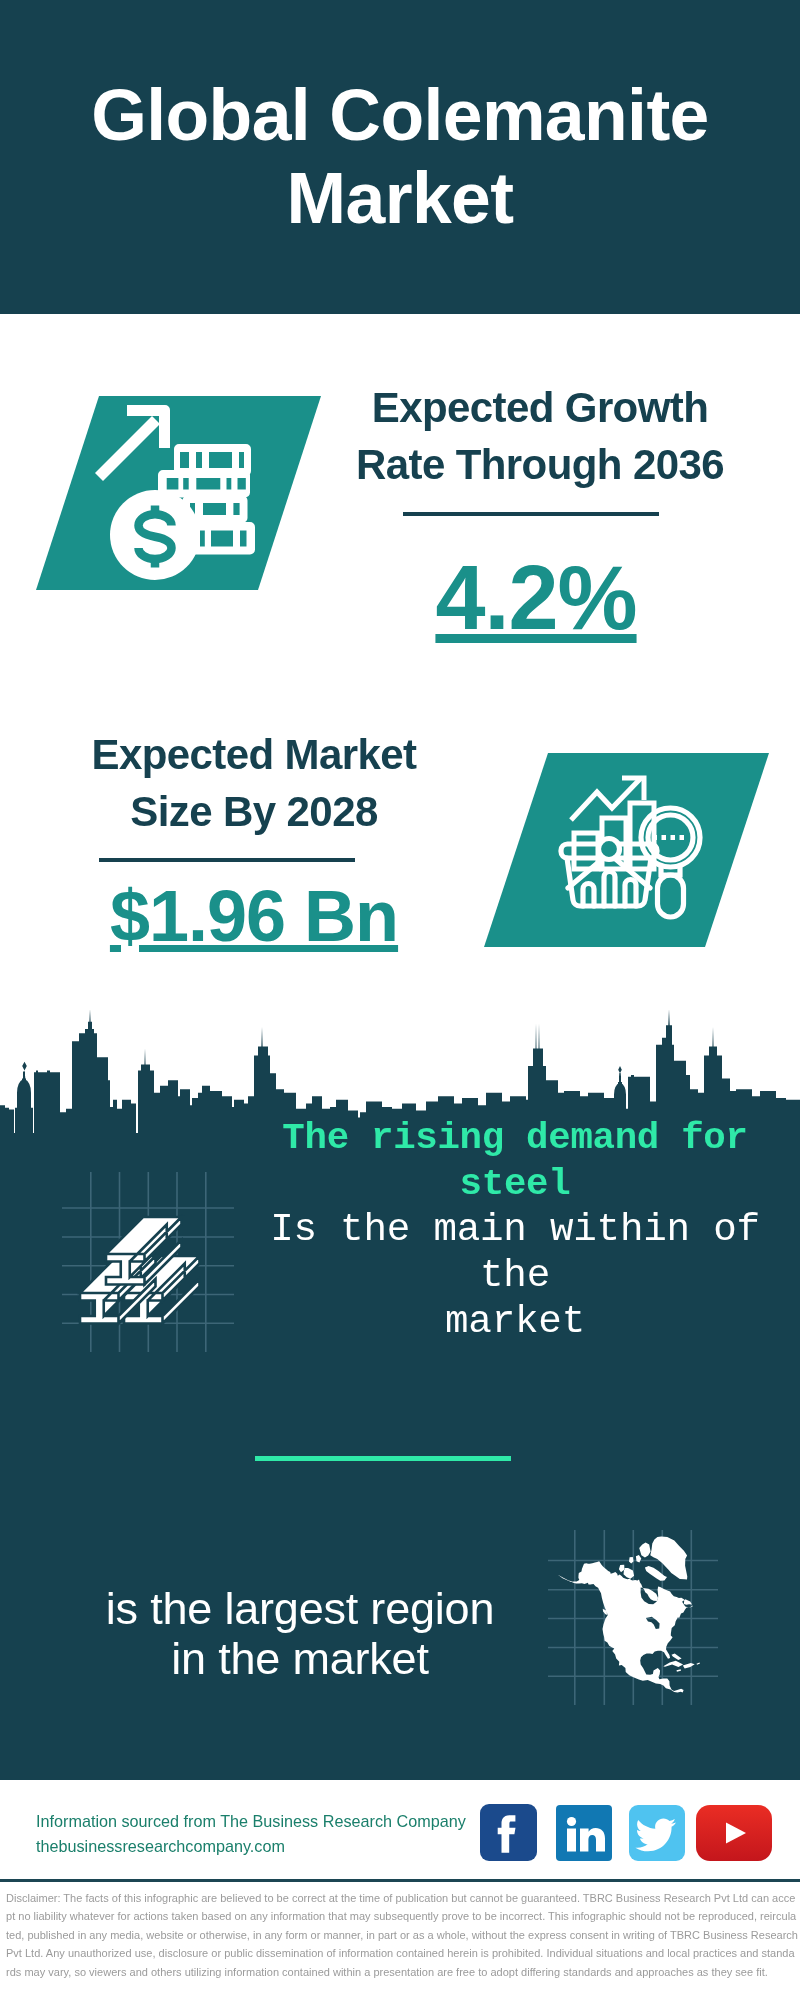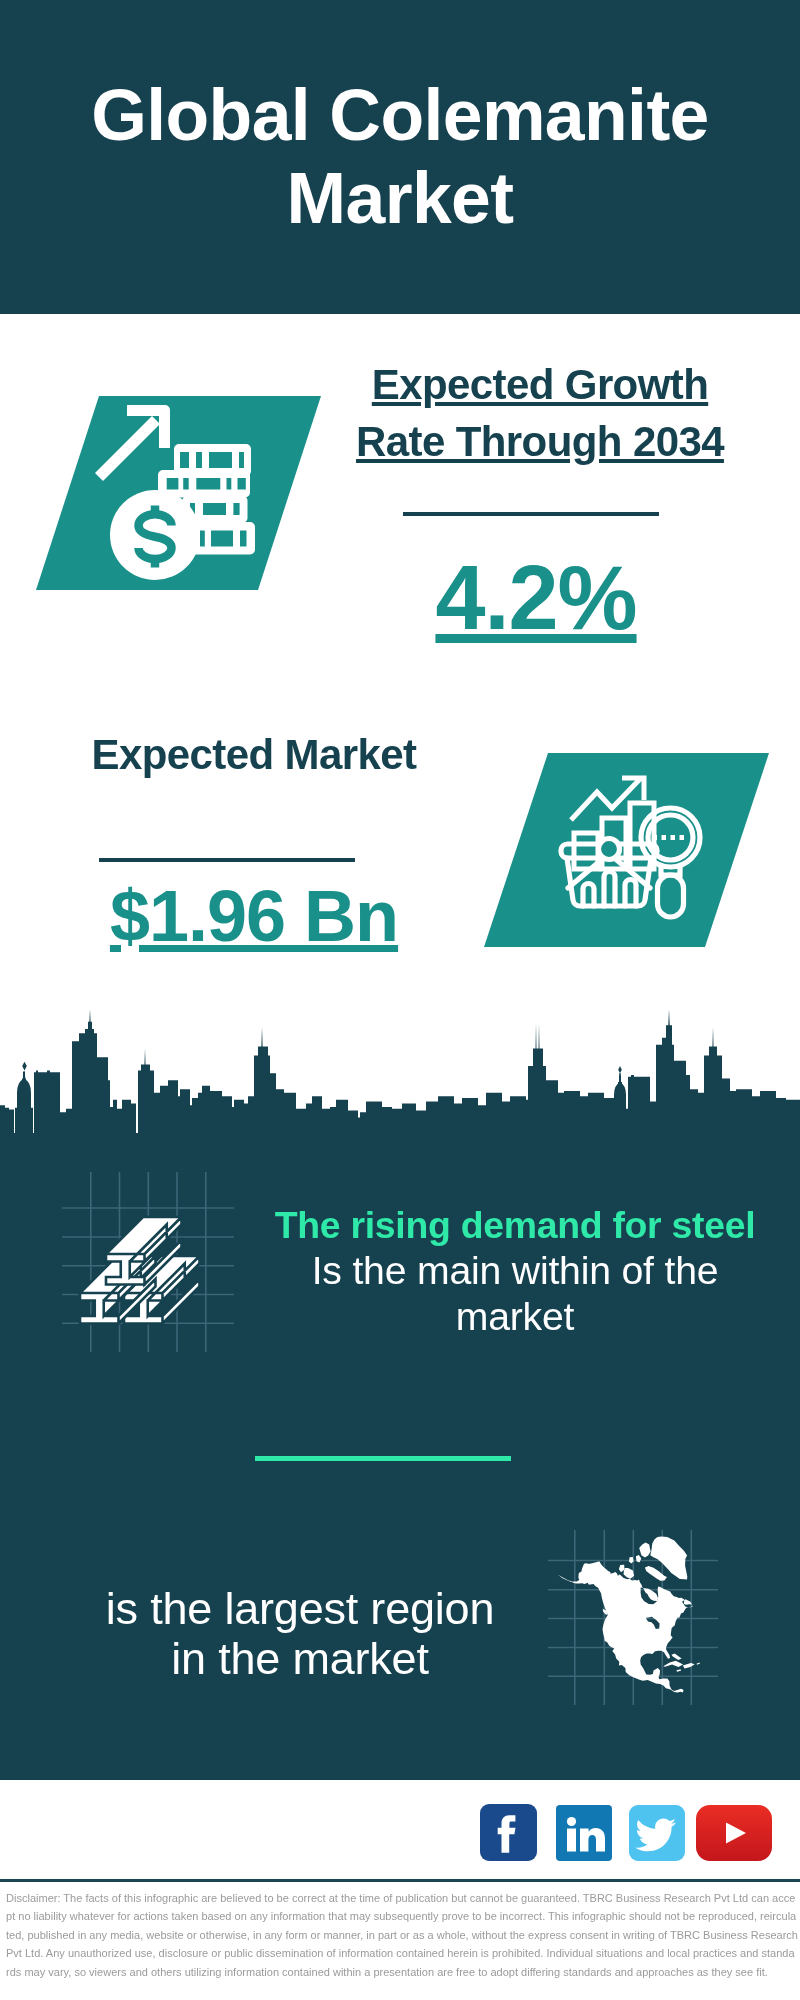--- a/index.html
+++ b/index.html
@@ -32,38 +32,38 @@
   .icon-steel{position:absolute;left:50px;top:1160px;width:200px;height:200px;}
   .icon-map{position:absolute;left:545px;top:1500px;width:200px;height:210px;}
 
   
   .stat-title{position:absolute;text-align:center;color:#16414f;font-weight:bold;
     font-size:42px;line-height:57px;letter-spacing:-0.6px;}
   .rule{position:absolute;height:4px;background:#16414f;}
   .stat-value{position:absolute;text-align:center;color:#1a908a;font-weight:bold;
     letter-spacing:-1px;text-decoration:underline;}
 
-  #stat1-title{left:330px;top:356px;width:420px;text-decoration:underline;}
+  #stat1-title{left:330px;top:379px;width:420px;}
   #rule1{left:403px;top:512px;width:256px;}
   #stat1-value{left:326px;top:546px;width:420px;font-size:90px;line-height:104px;}
 
   #stat2-title{left:44px;top:726px;width:420px;}
   #rule2{left:99px;top:858px;width:256px;}
   #stat2-value{left:44px;top:868px;width:420px;font-size:72px;line-height:96px;}
 
   
   .darkbody{position:absolute;left:0;top:1142px;width:800px;height:638px;background:#16414f;}
   .skyline{position:absolute;left:0;top:1004px;width:800px;height:142px;display:block;}
 
   
   .row-text{position:absolute;text-align:center;}
   .row-hl{color:#2fe9a8;font-weight:bold;font-size:0.955em;letter-spacing:-0.3px;}
   .row-sub{color:#ffffff;font-weight:normal;font-size:1em;letter-spacing:-0.2px;}
 
-  #row1-text{left:255px;top:1202px;width:520px;font-size:39.2px;line-height:46px;}
+  #row1-text{left:255px;top:1115px;width:520px;font-size:39.2px;line-height:46px;font-family:Liberation Mono, monospace;}
   #row2-text{left:40px;top:1534px;width:520px;font-size:45px;line-height:50px;}
 
   .green-rule{position:absolute;left:255px;top:1456px;width:256px;height:5px;background:#2fe9a8;}
 
   
   .footer{position:absolute;left:0;top:1780px;width:800px;height:220px;background:#fff;}
   .source-text{position:absolute;left:36px;top:1809px;width:470px;color:#1a7f6b;
     font-size:16.2px;line-height:25px;}
   .social{position:absolute;top:1796px;width:62px;height:62px;border-radius:9px;}
 
@@ -114,21 +114,21 @@
 
   <g fill="none" stroke="#1a908a" stroke-width="8.5" stroke-linecap="butt">
     <path d="M171.5 525.5 c0 -6.2 -7.4 -11.2 -16.5 -11.2 c-9.1 0 -16.5 5 -16.5 11.2
              c0 6.2 7.4 9.5 16.5 11.2 c9.1 1.7 16.5 5 16.5 11.2 c0 6.2 -7.4 11.2 -16.5 11.2
              c-9.1 0 -16.5 -5 -16.5 -11.2"></path>
     <path d="M155 505.5 v8.5 M155 567.5 v-8.5"></path>
   </g>
 </svg>
   <div class="stat-title" id="stat1-title">
     <span>Expected Growth</span><br>
-    <span>Rate Through 2034</span>
+    <span>Rate Through 2036</span>
   </div>
   <div class="rule" id="rule1"></div>
   <div class="stat-value" id="stat1-value">4.2%</div>
 
   <div class="tile tile-2"></div>
   <svg class="icon-chart" viewBox="555 755 170 180">
  <g fill="none" stroke="#ffffff" stroke-width="5" stroke-linecap="butt" stroke-linejoin="miter">
    <polyline points="571,820 597,792 612,808 641,778"></polyline>
    <polyline points="622,778 644,778 644,800"></polyline>
    <path d="M574 833 h24 v36 h-24 Z"></path>
@@ -153,20 +153,21 @@
  </g>
  <g fill="#ffffff">
    <rect x="652.5" y="835" width="4.5" height="5"></rect>
    <rect x="661.5" y="835" width="4.5" height="5"></rect>
    <rect x="670.5" y="835" width="4.5" height="5"></rect>
    <rect x="679.5" y="835" width="4.5" height="5"></rect>
  </g>
 </svg>
   <div class="stat-title" id="stat2-title">
     <span>Expected Market</span><br>
+    <span>Size By 2028</span>
   </div>
   <div class="rule" id="rule2"></div>
   <div class="stat-value" id="stat2-value">$1.96 Bn</div>
 
   <svg class="skyline" viewBox="0 0 800 142" preserveAspectRatio="none">
     <path d="M0.0 142 L0.0 129.0 L800.0 129.0 L800.0 142 Z M0.0 142 L0.0 101.2 L5.0 101.2 L5.0 142 Z M5.0 142 L5.0 103.8 L9.0 103.8 L9.0 142 Z M9.0 142 L9.0 105.6 L14.0 105.6 L14.0 142 Z M15.0 142 L15.0 103.8 L33.0 103.8 L33.0 142 Z M17 103.8 L17 88.8 Q17 78.1 24 74.5 Q31 78.1 31 88.8 L31 103.8 Z M22.0 142 L22.0 74.5 L26.0 74.5 L26.0 142 Z M23.0 142 L23.0 67.5 L25.0 67.5 L25.0 142 Z M23.3 78.0 L24.5 66.0 L25.7 78.0 Z M22.2 62.1 L24.5 57.7 L26.8 62.1 L24.5 66.6 Z M34.0 142 L34.0 68.3 L60.0 68.3 L60.0 142 Z M36.0 142 L36.0 66.6 L38.0 66.6 L38.0 142 Z M47.0 142 L47.0 66.6 L50.0 66.6 L50.0 142 Z M60.0 142 L60.0 108.3 L66.0 108.3 L66.0 142 Z M66.0 142 L66.0 104.7 L72.0 104.7 L72.0 142 Z M72.0 142 L72.0 37.3 L92.0 37.3 L92.0 142 Z M79.0 142 L79.0 29.3 L97.0 29.3 L97.0 142 Z M85.0 142 L85.0 24.9 L94.0 24.9 L94.0 142 Z M88.0 142 L88.0 17.8 L92.0 17.8 L92.0 142 Z M89.3 19.5 L90.0 5.3 L90.7 19.5 Z M92.0 142 L92.0 53.2 L108.0 53.2 L108.0 142 Z M97.0 142 L97.0 63.9 L108.0 63.9 L108.0 142 Z M100.0 142 L100.0 76.3 L110.0 76.3 L110.0 142 Z M108.0 142 L108.0 103.0 L114.0 103.0 L114.0 142 Z M113.0 142 L113.0 95.8 L117.0 95.8 L117.0 142 Z M117.0 142 L117.0 104.7 L123.0 104.7 L123.0 142 Z M122.0 142 L122.0 95.8 L131.0 95.8 L131.0 142 Z M127.0 142 L127.0 106.5 L135.0 106.5 L135.0 142 Z M130.0 142 L130.0 99.4 L136.0 99.4 L136.0 142 Z M138.0 142 L138.0 66.6 L154.0 66.6 L154.0 142 Z M141.0 142 L141.0 60.4 L150.0 60.4 L150.0 142 Z M144.4 62.1 L145.0 44.4 L145.6 62.1 Z M154.0 142 L154.0 88.8 L162.0 88.8 L162.0 142 Z M160.0 142 L160.0 81.7 L174.0 81.7 L174.0 142 Z M168.0 142 L168.0 76.3 L178.0 76.3 L178.0 142 Z M174.0 142 L174.0 92.3 L186.0 92.3 L186.0 142 Z M180.0 142 L180.0 85.2 L190.0 85.2 L190.0 142 Z M186.0 142 L186.0 101.2 L198.0 101.2 L198.0 142 Z M192.0 142 L192.0 94.1 L202.0 94.1 L202.0 142 Z M198.0 142 L198.0 88.8 L214.0 88.8 L214.0 142 Z M202.0 142 L202.0 81.7 L210.0 81.7 L210.0 142 Z M210.0 142 L210.0 87.0 L222.0 87.0 L222.0 142 Z M216.0 142 L216.0 97.6 L230.0 97.6 L230.0 142 Z M222.0 142 L222.0 92.3 L232.0 92.3 L232.0 142 Z M228.0 142 L228.0 103.0 L244.0 103.0 L244.0 142 Z M234.0 142 L234.0 95.8 L244.0 95.8 L244.0 142 Z M242.0 142 L242.0 99.4 L254.0 99.4 L254.0 142 Z M248.0 142 L248.0 92.3 L258.0 92.3 L258.0 142 Z M254.0 142 L254.0 51.5 L270.0 51.5 L270.0 142 Z M258.0 142 L258.0 42.6 L268.0 42.6 L268.0 142 Z M261.3 44.4 L262.0 23.1 L262.7 44.4 Z M264.0 142 L264.0 69.2 L276.0 69.2 L276.0 142 Z M270.0 142 L270.0 85.2 L284.0 85.2 L284.0 142 Z M276.0 142 L276.0 95.8 L288.0 95.8 L288.0 142 Z M282.0 142 L282.0 88.8 L296.0 88.8 L296.0 142 Z M288.0 142 L288.0 110.0 L300.0 110.0 L300.0 142 Z M294.0 142 L294.0 104.7 L308.0 104.7 L308.0 142 Z M300.0 142 L300.0 111.8 L310.0 111.8 L310.0 142 Z M306.0 142 L306.0 99.4 L322.0 99.4 L322.0 142 Z M312.0 142 L312.0 92.3 L322.0 92.3 L322.0 142 Z M318.0 142 L318.0 104.7 L332.0 104.7 L332.0 142 Z M324.0 142 L324.0 110.0 L336.0 110.0 L336.0 142 Z M330.0 142 L330.0 103.0 L346.0 103.0 L346.0 142 Z M336.0 142 L336.0 95.8 L348.0 95.8 L348.0 142 Z M342.0 142 L342.0 111.8 L356.0 111.8 L356.0 142 Z M348.0 142 L348.0 106.5 L358.0 106.5 L358.0 142 Z M354.0 142 L354.0 113.6 L368.0 113.6 L368.0 142 Z M360.0 142 L360.0 108.3 L372.0 108.3 L372.0 142 Z M366.0 142 L366.0 97.6 L382.0 97.6 L382.0 142 Z M372.0 142 L372.0 111.8 L382.0 111.8 L382.0 142 Z M378.0 142 L378.0 103.0 L392.0 103.0 L392.0 142 Z M384.0 142 L384.0 115.4 L396.0 115.4 L396.0 142 Z M390.0 142 L390.0 104.7 L406.0 104.7 L406.0 142 Z M396.0 142 L396.0 113.6 L408.0 113.6 L408.0 142 Z M402.0 142 L402.0 99.4 L416.0 99.4 L416.0 142 Z M408.0 142 L408.0 111.8 L418.0 111.8 L418.0 142 Z M414.0 142 L414.0 106.5 L430.0 106.5 L430.0 142 Z M420.0 142 L420.0 111.8 L432.0 111.8 L432.0 142 Z M426.0 142 L426.0 97.6 L440.0 97.6 L440.0 142 Z M432.0 142 L432.0 113.6 L442.0 113.6 L442.0 142 Z M438.0 142 L438.0 92.3 L454.0 92.3 L454.0 142 Z M444.0 142 L444.0 106.5 L456.0 106.5 L456.0 142 Z M450.0 142 L450.0 99.4 L464.0 99.4 L464.0 142 Z M456.0 142 L456.0 113.6 L466.0 113.6 L466.0 142 Z M462.0 142 L462.0 94.1 L478.0 94.1 L478.0 142 Z M468.0 142 L468.0 110.0 L480.0 110.0 L480.0 142 Z M474.0 142 L474.0 101.2 L488.0 101.2 L488.0 142 Z M480.0 142 L480.0 113.6 L490.0 113.6 L490.0 142 Z M486.0 142 L486.0 88.8 L502.0 88.8 L502.0 142 Z M492.0 142 L492.0 106.5 L504.0 106.5 L504.0 142 Z M498.0 142 L498.0 97.6 L512.0 97.6 L512.0 142 Z M504.0 142 L504.0 111.8 L514.0 111.8 L514.0 142 Z M510.0 142 L510.0 92.3 L526.0 92.3 L526.0 142 Z M516.0 142 L516.0 108.3 L528.0 108.3 L528.0 142 Z M522.0 142 L522.0 95.8 L536.0 95.8 L536.0 142 Z M528.0 142 L528.0 62.1 L546.0 62.1 L546.0 142 Z M533.0 142 L533.0 44.4 L543.0 44.4 L543.0 142 Z M535.5 46.1 L536.0 19.5 L536.5 46.1 Z M538.5 46.1 L539.0 19.5 L539.5 46.1 Z M546.0 142 L546.0 76.3 L558.0 76.3 L558.0 142 Z M552.0 142 L552.0 88.8 L566.0 88.8 L566.0 142 Z M558.0 142 L558.0 99.4 L570.0 99.4 L570.0 142 Z M564.0 142 L564.0 87.0 L580.0 87.0 L580.0 142 Z M570.0 142 L570.0 104.7 L582.0 104.7 L582.0 142 Z M576.0 142 L576.0 92.3 L590.0 92.3 L590.0 142 Z M582.0 142 L582.0 106.5 L592.0 106.5 L592.0 142 Z M588.0 142 L588.0 88.8 L604.0 88.8 L604.0 142 Z M594.0 142 L594.0 103.0 L606.0 103.0 L606.0 142 Z M600.0 142 L600.0 94.1 L614.0 94.1 L614.0 142 Z M612.0 142 L612.0 104.7 L628.0 104.7 L628.0 142 Z M614 104.7 L614 90.5 Q614 81.6 620 78.1 Q626 81.6 626 90.5 L626 104.7 Z M618.0 142 L618.0 78.1 L622.0 78.1 L622.0 142 Z M619.0 142 L619.0 71.9 L621.0 71.9 L621.0 142 Z M619.0 72.8 L620.0 62.1 L621.0 72.8 Z M618.2 65.7 L620 62.1 L621.8 65.7 L620 69.2 Z M628.0 142 L628.0 72.8 L650.0 72.8 L650.0 142 Z M631.0 142 L631.0 71.0 L634.0 71.0 L634.0 142 Z M650.0 142 L650.0 97.6 L662.0 97.6 L662.0 142 Z M656.0 142 L656.0 40.8 L674.0 40.8 L674.0 142 Z M662.0 142 L662.0 33.7 L672.0 33.7 L672.0 142 Z M666.0 142 L666.0 21.3 L672.0 21.3 L672.0 142 Z M668.2 23.1 L669.0 5.3 L669.8 23.1 Z M672.0 142 L672.0 56.8 L686.0 56.8 L686.0 142 Z M678.0 142 L678.0 71.0 L690.0 71.0 L690.0 142 Z M684.0 142 L684.0 85.2 L698.0 85.2 L698.0 142 Z M692.0 142 L692.0 97.6 L704.0 97.6 L704.0 142 Z M698.0 142 L698.0 88.8 L712.0 88.8 L712.0 142 Z M704.0 142 L704.0 51.5 L722.0 51.5 L722.0 142 Z M709.0 142 L709.0 42.6 L717.0 42.6 L717.0 142 Z M712.4 44.4 L713.0 23.1 L713.6 44.4 Z M718.0 142 L718.0 74.5 L730.0 74.5 L730.0 142 Z M724.0 142 L724.0 87.0 L738.0 87.0 L738.0 142 Z M730.0 142 L730.0 97.6 L742.0 97.6 L742.0 142 Z M736.0 142 L736.0 85.2 L752.0 85.2 L752.0 142 Z M742.0 142 L742.0 103.0 L754.0 103.0 L754.0 142 Z M748.0 142 L748.0 92.3 L762.0 92.3 L762.0 142 Z M754.0 142 L754.0 106.5 L764.0 106.5 L764.0 142 Z M760.0 142 L760.0 87.0 L776.0 87.0 L776.0 142 Z M766.0 142 L766.0 101.2 L778.0 101.2 L778.0 142 Z M772.0 142 L772.0 94.1 L786.0 94.1 L786.0 142 Z M778.0 142 L778.0 106.5 L790.0 106.5 L790.0 142 Z M784.0 142 L784.0 95.8 L800.0 95.8 L800.0 142 Z M790.0 142 L790.0 104.7 L800.0 104.7 L800.0 142 Z" fill="#16414f"></path>
   </svg>
 
   <div class="darkbody"></div>
 
@@ -214,20 +215,24 @@
     <line x1="548" y1="1560.5" x2="718" y2="1560.5"></line>
     <line x1="548" y1="1589.7" x2="718" y2="1589.7"></line>
     <line x1="548" y1="1618.5" x2="718" y2="1618.5"></line>
     <line x1="548" y1="1647.5" x2="718" y2="1647.5"></line>
     <line x1="548" y1="1676.3" x2="718" y2="1676.3"></line>
   </g>
   <path d="M584.0 1563.7 L586.2 1563.3 L588.1 1563.7 L589.7 1563.7 L592.3 1563.2 L594.9 1562.5 L597.1 1562.1 L599.2 1561.2 L600.2 1562.8 L601.5 1564.8 L603.0 1566.5 L604.7 1568.0 L606.5 1569.4 L608.2 1571.0 L610.2 1572.1 L610.7 1573.8 L613.1 1573.1 L615.4 1572.1 L617.2 1573.8 L617.8 1575.8 L619.7 1574.5 L621.6 1576.1 L623.2 1577.8 L625.1 1578.5 L627.3 1579.3 L629.7 1578.7 L631.2 1579.9 L632.8 1580.4 L635.1 1580.0 L637.5 1580.4 L639.0 1579.5 L640.0 1582.4 L641.4 1584.4 L642.5 1587.4 L644.0 1589.3 L645.2 1592.2 L647.4 1593.9 L648.8 1596.7 L650.7 1599.3 L653.6 1600.8 L656.9 1601.0 L658.0 1598.8 L658.2 1595.7 L657.9 1592.7 L657.6 1589.7 L658.1 1586.5 L660.1 1586.9 L662.5 1588.2 L665.0 1589.4 L667.5 1590.5 L670.1 1591.6 L671.7 1594.0 L673.8 1596.2 L676.6 1597.0 L678.9 1598.0 L681.4 1597.8 L684.2 1599.5 L684.1 1601.7 L683.9 1603.9 L686.4 1604.7 L689.0 1604.3 L692.1 1604.6 L692.6 1606.6 L690.1 1607.4 L686.6 1607.6 L684.9 1609.7 L683.4 1612.5 L681.0 1613.6 L680.0 1616.1 L679.3 1617.8 L677.7 1617.5 L676.9 1619.0 L675.6 1621.4 L675.2 1623.4 L674.8 1625.2 L673.1 1626.8 L671.7 1628.0 L671.3 1630.5 L670.9 1633.3 L670.8 1635.5 L672.6 1637.3 L670.3 1640.6 L667.8 1643.2 L666.2 1646.9 L666.1 1649.4 L669.4 1654.9 L670.1 1658.1 L668.0 1658.8 L665.4 1654.8 L664.0 1652.2 L661.2 1650.8 L657.9 1650.8 L654.7 1651.4 L652.5 1654.0 L649.9 1653.5 L646.6 1653.4 L643.4 1655.1 L641.0 1657.2 L640.2 1660.6 L640.7 1664.5 L643.2 1668.3 L646.3 1674.5 L650.1 1674.8 L652.9 1673.9 L653.5 1670.4 L657.8 1667.9 L660.1 1670.6 L659.7 1674.3 L658.5 1676.9 L659.4 1679.2 L663.3 1678.6 L667.3 1678.5 L669.4 1681.3 L669.6 1685.5 L671.5 1689.4 L674.0 1691.1 L678.0 1689.7 L681.1 1688.8 L683.6 1689.9 L682.7 1692.4 L680.7 1691.8 L677.6 1692.5 L674.2 1692.1 L670.4 1689.6 L665.9 1688.3 L663.4 1685.5 L660.1 1683.9 L655.9 1683.4 L651.8 1681.8 L647.7 1680.0 L642.8 1680.7 L638.8 1679.4 L634.0 1677.4 L629.3 1675.3 L625.7 1672.1 L625.4 1668.1 L621.7 1664.9 L618.9 1665.6 L619.3 1661.7 L616.2 1658.4 L615.1 1654.4 L612.3 1651.1 L614.3 1648.5 L612.1 1647.6 L609.2 1645.7 L607.4 1642.5 L604.6 1640.8 L604.1 1636.9 L603.3 1634.1 L602.5 1628.9 L603.5 1624.2 L605.5 1618.4 L607.8 1615.0 L606.3 1611.4 L604.6 1607.0 L603.1 1602.4 L601.9 1597.9 L601.0 1593.3 L599.5 1590.5 L598.1 1587.7 L595.5 1586.3 L593.5 1584.0 L590.3 1584.4 L588.5 1584.4 L587.9 1582.8 L584.5 1584.0 L581.9 1583.2 L579.0 1583.4 L576.2 1583.6 L573.9 1582.9 L571.2 1581.7 L573.7 1581.4 L576.6 1581.4 L579.3 1579.9 L578.4 1577.8 L578.5 1575.4 L578.8 1572.9 L581.5 1571.4 L581.9 1569.0 L583.1 1565.9 L584.0 1563.7 Z M571.1 1581.9 L567.1 1580.3 L562.6 1578.3 L558.9 1575.4 L556.0 1573.2 L557.9 1574.7 L563.3 1577.7 L568.6 1580.5 L571.6 1581.3 Z M650.3 1555.2 L651.5 1549.8 L652.3 1543.4 L654.4 1539.4 L657.4 1537.0 L661.3 1536.5 L667.3 1537.1 L674.3 1540.4 L679.2 1545.9 L683.9 1550.8 L687.1 1555.4 L685.3 1559.1 L685.1 1565.8 L687.3 1576.6 L687.0 1579.4 L684.5 1579.3 L679.8 1579.1 L674.9 1575.6 L671.3 1572.9 L668.5 1569.7 L665.4 1566.4 L662.1 1563.1 L657.3 1559.0 L653.4 1557.3 L650.3 1555.2 Z M640.7 1587.6 L644.8 1588.2 L648.5 1588.7 L652.1 1590.7 L656.2 1593.8 L658.1 1598.1 L656.5 1601.7 L653.2 1604.3 L648.8 1603.9 L644.2 1601.2 L641.4 1597.5 L640.6 1592.6 L640.7 1587.6 Z M645.8 1618.1 L651.8 1616.8 L656.2 1619.9 L659.6 1623.5 L659.2 1628.4 L655.8 1629.0 L653.7 1624.6 L651.4 1622.2 L648.0 1621.5 L645.8 1618.1 Z M644.9 1567.4 L648.6 1566.0 L653.5 1567.7 L658.4 1571.1 L664.6 1575.9 L667.0 1577.1 L664.4 1580.6 L660.3 1580.8 L656.6 1578.6 L653.0 1576.1 L649.7 1573.8 L646.2 1570.9 L644.9 1567.4 Z M624.2 1567.8 L628.1 1568.1 L632.9 1570.4 L634.1 1575.7 L630.5 1578.8 L626.8 1577.3 L623.5 1574.3 L624.2 1567.8 Z M639.2 1547.9 L642.3 1544.5 L645.6 1542.4 L649.2 1544.5 L650.6 1551.6 L648.2 1555.4 L644.9 1557.5 L641.4 1555.2 L639.2 1547.9 Z M620.2 1564.9 L624.2 1564.8 L624.5 1569.5 L621.0 1572.2 L618.9 1569.3 L620.2 1564.9 Z M635.9 1556.3 L638.9 1555.0 L641.3 1558.6 L639.4 1562.4 L636.5 1561.3 L635.9 1556.3 Z M629.6 1557.2 L632.8 1557.0 L633.6 1561.3 L631.2 1563.5 L629.0 1561.6 L629.6 1557.2 Z M682.1 1601.7 L685.4 1599.2 L690.2 1601.4 L692.6 1605.4 L689.5 1607.7 L685.2 1606.4 L682.1 1601.7 Z M663.3 1666.2 L669.7 1662.4 L675.8 1660.8 L683.1 1664.6 L678.4 1666.9 L672.1 1664.6 L665.0 1666.7 L663.3 1666.2 Z M682.8 1665.6 L690.8 1662.9 L694.7 1664.2 L690.3 1667.1 L684.7 1668.5 L682.8 1665.6 Z M696.5 1663.7 L699.5 1662.4 L700.0 1663.6 L697.0 1664.8 L696.5 1663.7 Z M676.5 1670.2 L680.6 1669.2 L681.0 1670.7 L676.9 1671.8 L676.5 1670.2 Z M671.5 1654.8 L674.7 1653.5 L681.6 1658.5 L678.3 1659.9 L672.8 1656.4 L671.5 1654.8 Z M602.7 1608.7 L606.0 1610.4 L607.4 1614.9 L605.4 1614.3 L603.1 1611.4 L602.7 1608.7 Z" fill="#ffffff" fill-rule="evenodd"></path>
 </svg>
 
   <div class="footer"></div>
+  <div class="source-text">
+    <div>Information sourced from The Business Research Company</div>
+    <div>thebusinessresearchcompany.com</div>
+  </div>
 
   <div class="social-row">
     <a class="social social-fb">
       <svg viewBox="0 0 57 57" width="57" height="57">
           <rect width="57" height="57" rx="9" fill="#1b4a8c"></rect>
         <path d="M34.4 30.2 h-5.2 v18.5 h-7.7 V30.2 h-3.8 v-6.5 h3.8 v-4.4 c0 -3.1 1.5 -8 8 -8 l5.9 0.02 v6.3 h-4.3 c-0.7 0 -1.7 0.35 -1.7 1.9 v4.2 h6.1 Z" fill="#ffffff"></path>
       </svg>
     </a>
     <a class="social social-li">
       <svg viewBox="0 0 56 56" width="56" height="56">

